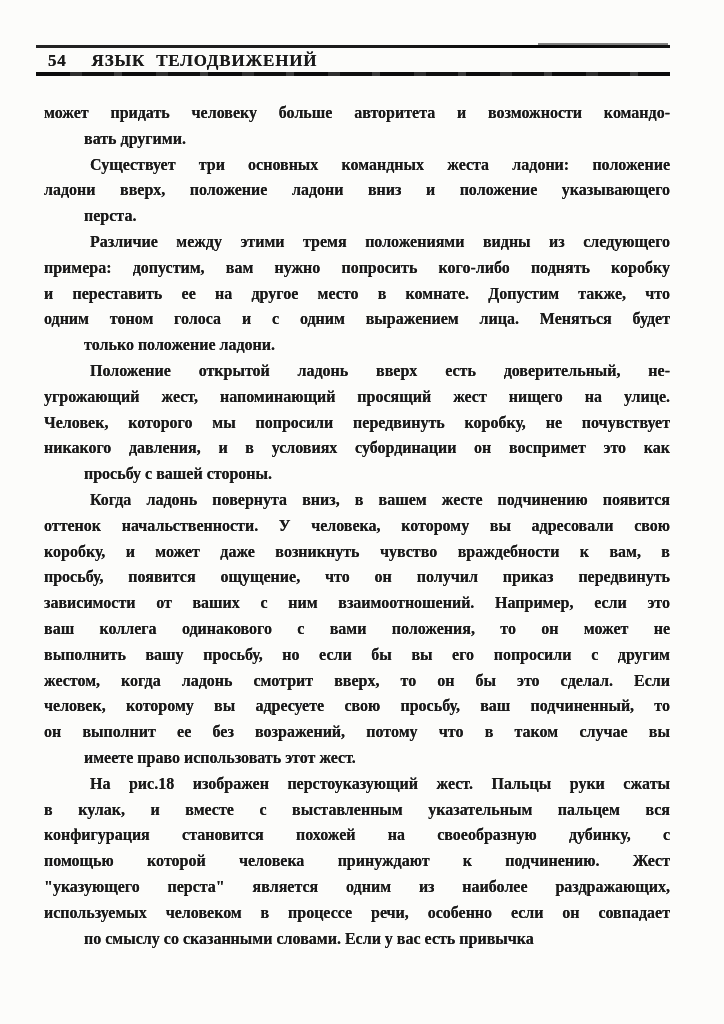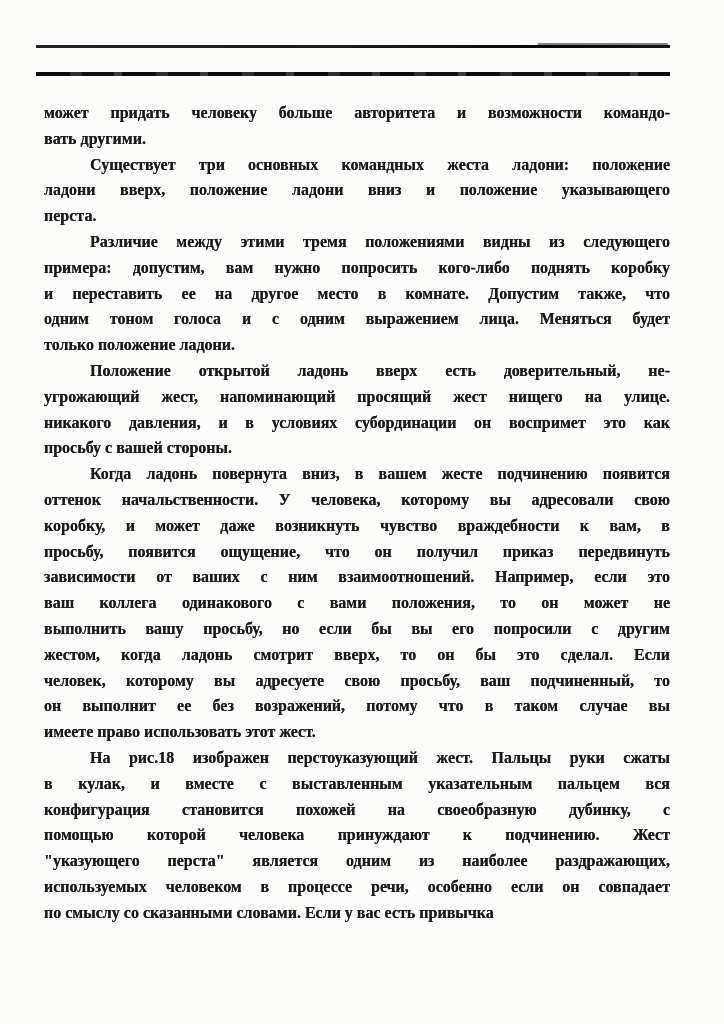--- a/index.html
+++ b/index.html
@@ -71,28 +71,32 @@
   }
   .line:not(.last)::after {
     content: "";
     display: inline-block;
     width: 100%;
     height: 0;
   }
   .line.last {
     text-align: left;
     text-align-last: left;
+    margin-left: 40px;
   }
   .line.indent { padding-left: 46px; }
 </style>
 </head>
 <body>
 
 <div class="page" style="color: rgb(26, 26, 26); background: rgb(252, 252, 250);">
   <div class="rule-top"></div>
+  <div class="header-row">
+    <span class="pagenum">54</span><span class="running-title">ЯЗЫК ТЕЛОДВИЖЕНИЙ</span>
+  </div>
   <div class="rule-bottom"></div>
 
   <div class="body-text" id="body-text">
       <div class="paragraph">
         <div class="line">может придать человеку больше авторитета и возможности командо-</div>
         <div class="line last">вать другими.</div>
       </div>
       <div class="paragraph">
         <div class="line indent">Существует три основных командных жеста ладони: положение</div>
         <div class="line">ладони вверх, положение ладони вниз и положение указывающего</div>
@@ -101,20 +105,21 @@
       <div class="paragraph">
         <div class="line indent">Различие между этими тремя положениями видны из следующего</div>
         <div class="line">примера: допустим, вам нужно попросить кого-либо поднять коробку</div>
         <div class="line">и переставить ее на другое место в комнате. Допустим также, что</div>
         <div class="line">одним тоном голоса и с одним выражением лица. Меняться будет</div>
         <div class="line last">только положение ладони.</div>
       </div>
       <div class="paragraph">
         <div class="line indent">Положение открытой ладонь вверх есть доверительный, не-</div>
         <div class="line">угрожающий жест, напоминающий просящий жест нищего на улице.</div>
+        <div class="line">Человек, которого мы попросили передвинуть коробку, не почувствует</div>
         <div class="line">никакого давления, и в условиях субординации он воспримет это как</div>
         <div class="line last">просьбу с вашей стороны.</div>
       </div>
       <div class="paragraph">
         <div class="line indent">Когда ладонь повернута вниз, в вашем жесте подчинению появится</div>
         <div class="line">оттенок начальственности. У человека, которому вы адресовали свою</div>
         <div class="line">коробку, и может даже возникнуть чувство враждебности к вам, в</div>
         <div class="line">просьбу, появится ощущение, что он получил приказ передвинуть</div>
         <div class="line">зависимости от ваших с ним взаимоотношений. Например, если это</div>
         <div class="line">ваш коллега одинакового с вами положения, то он может не</div>

